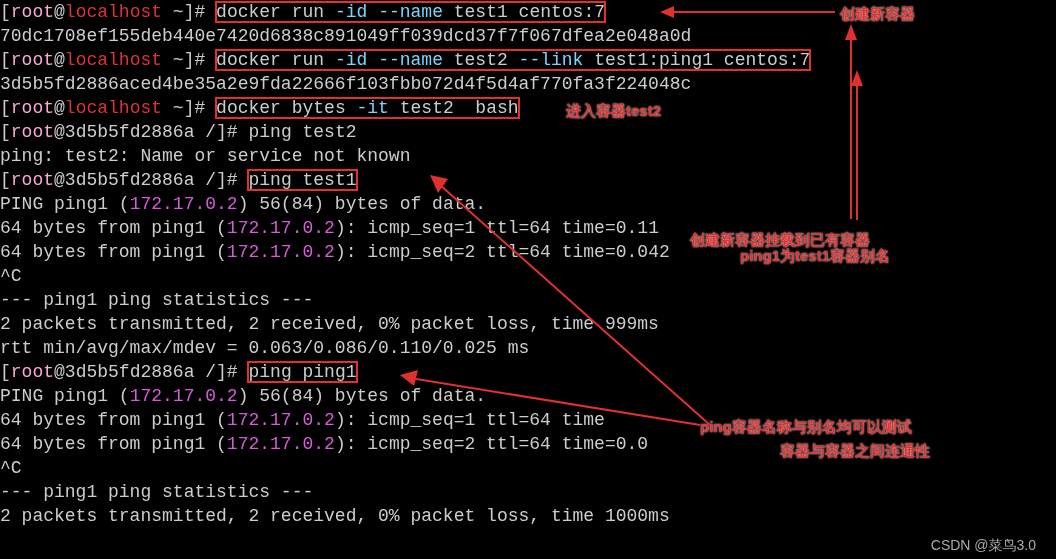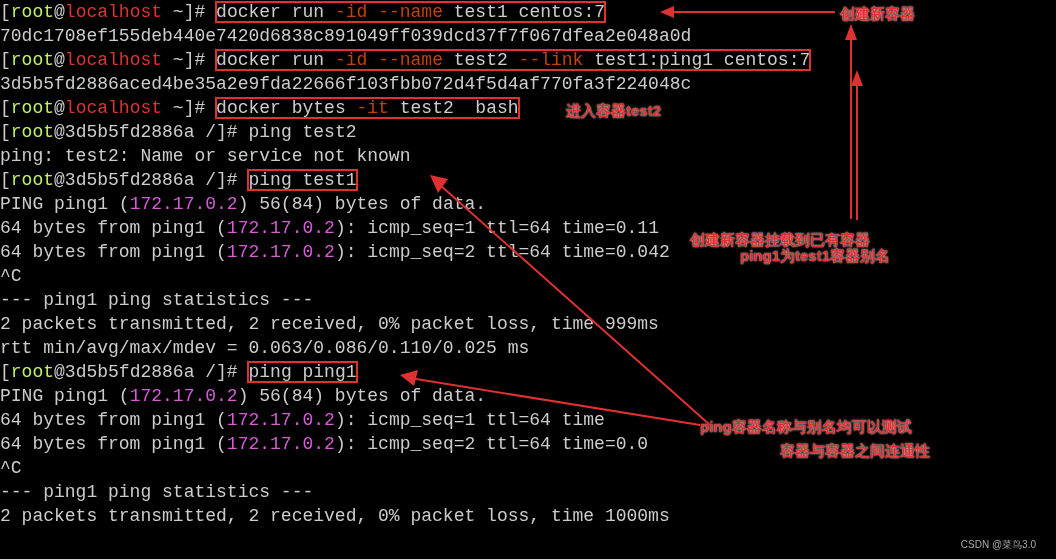--- a/index.html
+++ b/index.html
@@ -9,30 +9,30 @@
     font-family: "Courier New", monospace;
     font-size: 18px;
     line-height: 24px;
     width: 1056px;
     height: 559px;
     overflow: hidden;
     position: relative;
     color: #ccc;
   }
   .line { white-space: pre; position: relative; }
-  .r   { color: #bef264; }
+  .r   { color: #f9a8d4; }
   .host{ color: #d33; }      
-  .cyan{ color: #c2410c; }
+  .cyan{ color: #7dd3fc; }
   .mag { color: #d65bd6; }
   .boxed { outline: 2px solid #e03131; outline-offset: -1px; }
   .anno { position: absolute; color: #e03131; font-family: "Microsoft YaHei","PingFang SC",sans-serif; font-weight: bold; font-size: 15px; text-shadow: 0 0 2px #fff; white-space: nowrap; }
   .arrow { position: absolute; pointer-events:none; }
   .arrow line { stroke:#e03131; stroke-width:2;}
   .arrow polygon { fill:#e03131; }
-  .watermark { position:absolute; bottom:2px; right:20px; color:#aaa; font-family:"Microsoft YaHei",sans-serif; font-size:10px; }
+  .watermark { position:absolute; bottom:2px; right:20px; color:#aaa; font-family:"Microsoft YaHei",sans-serif; font-size:14px; }
 </style>
 </head>
 <body>
 
 <div class="line">[<span class="r">root</span><span>@</span><span class="host">localhost</span><span> ~]# </span><span class="boxed"><span>docker </span><span>run </span><span class="cyan">-id</span><span class="cyan"> --name</span><span> test1 </span><span>centos:7</span></span></div>
 
 <div class="line">70dc1708ef155deb440e7420d6838c891049ff039dcd37f7f067dfea2e048a0d</div>
 
 <div class="line">[<span class="r">root</span><span>@</span><span class="host">localhost</span><span> ~]# </span><span class="boxed"><span>docker </span><span>run </span><span class="cyan">-id</span><span class="cyan"> --name</span><span> test2 </span><span class="cyan">--link</span><span> test1:ping1 </span><span>centos:7</span></span></div>
 

